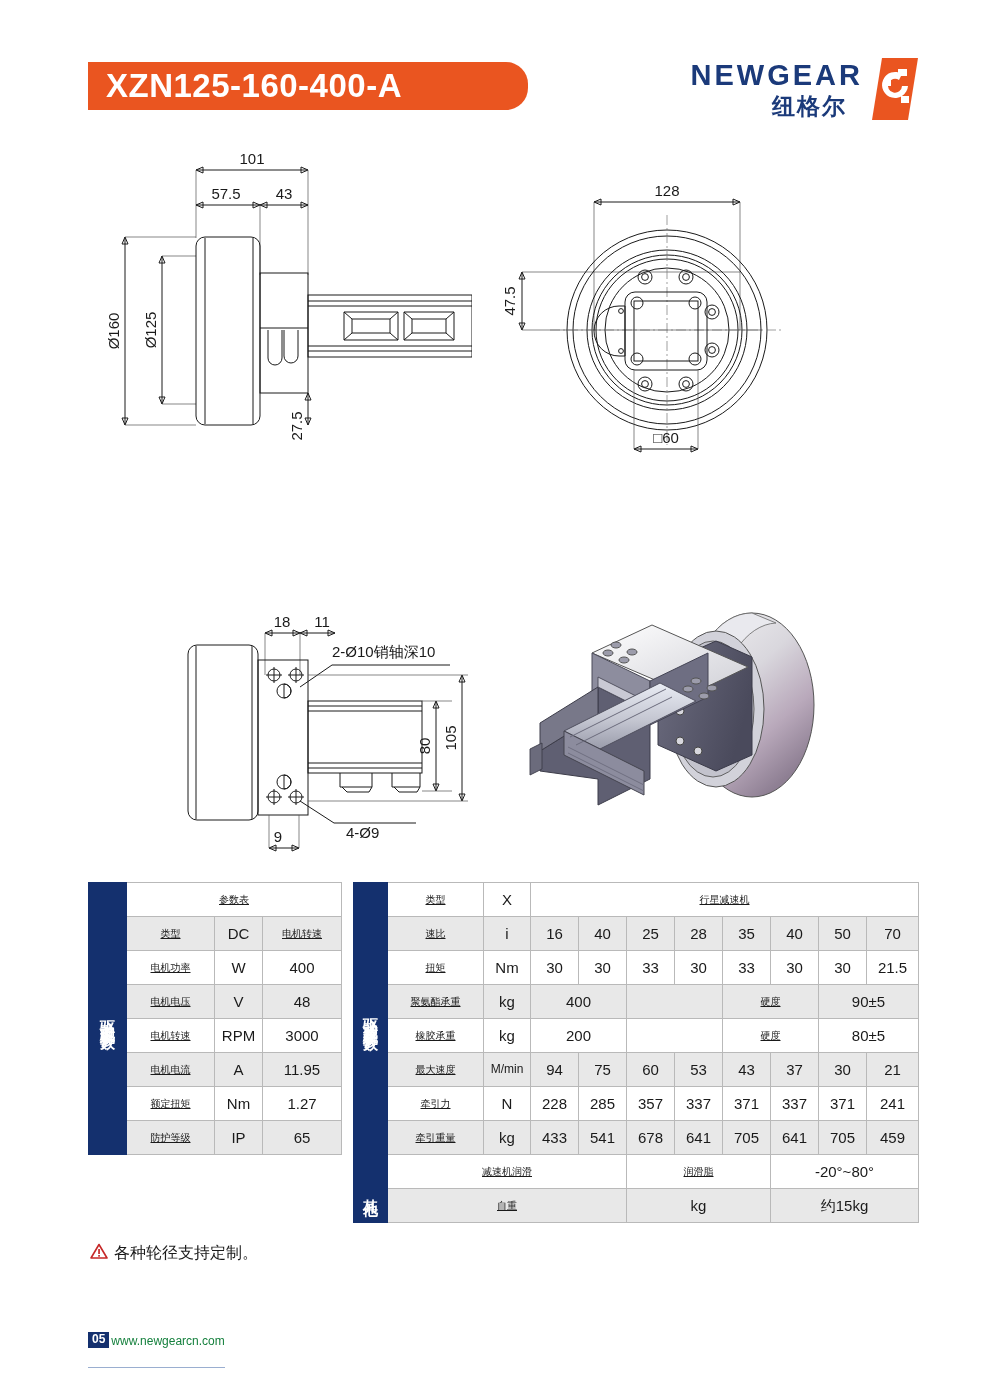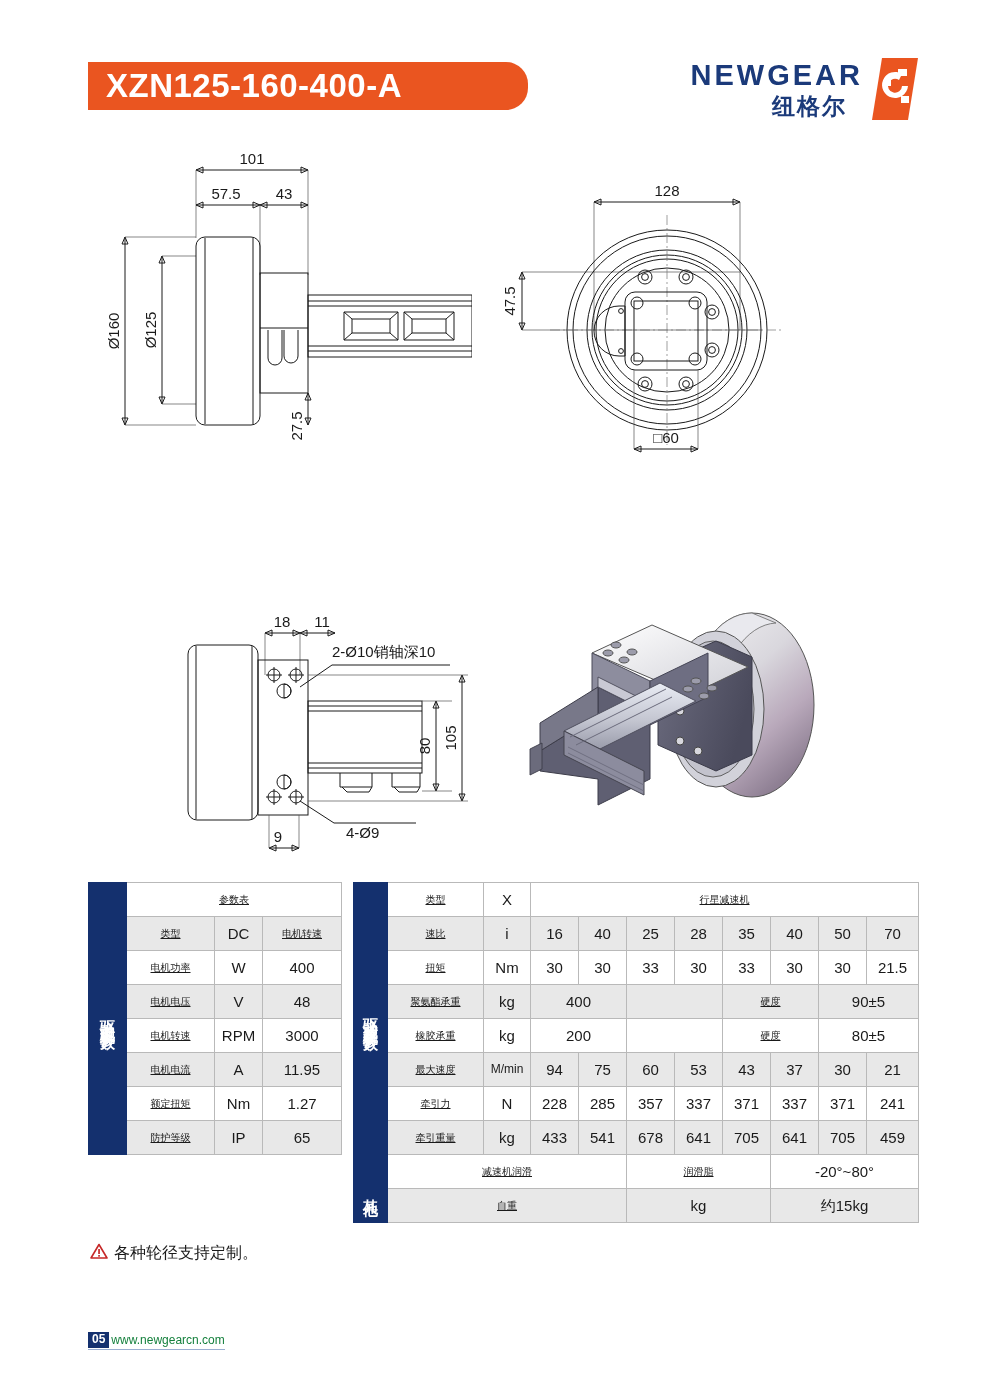--- a/index.html
+++ b/index.html
@@ -132,23 +132,23 @@
     align-items: center;
     font-size: 16px;
     color: #1a1a1a;
     justify-content: space-between;
   }
   #note-label { margin-left: 6px; }
   #footer {
     position: absolute;
     left: 88px; top: 1332px;
     display: flex;
-    align-items: center;
+    align-items: flex-end;
     border-bottom: 1px solid #9aaed0;
-    padding-bottom: 1px;
+    padding-bottom: 19px;
   }
   #page-num {
     background: #14306e;
     color: #ffffff;
     font-size: 12px;
     font-weight: bold;
     padding: 1px 4px 2px 4px;
     line-height: 1.1;
   }
   #site-url {

